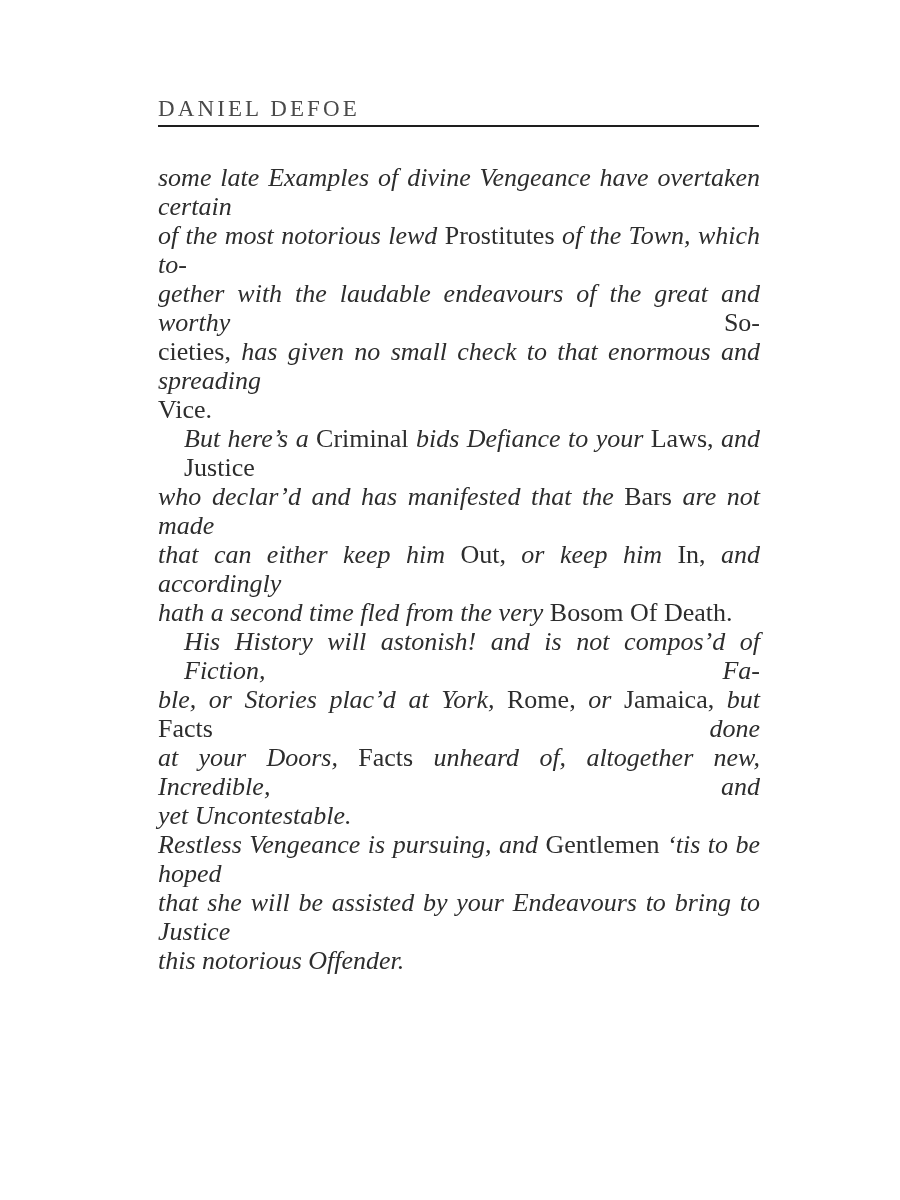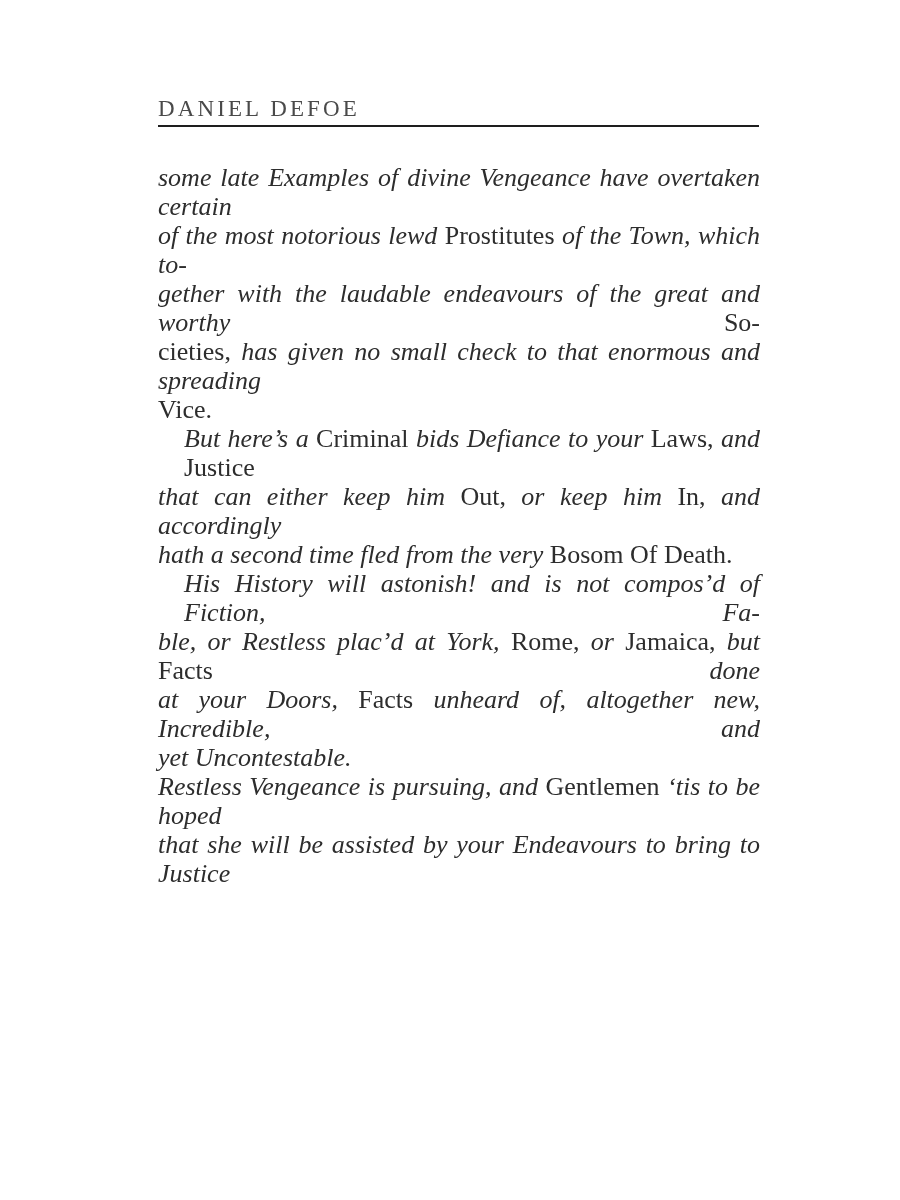--- a/index.html
+++ b/index.html
@@ -69,27 +69,29 @@
   <div class="body-text" id="body-text">
       <div class="paragraph">
         <div class="line"><span class="i">some late Examples of divine Vengeance have overtaken certain</span></div>
         <div class="line"><span class="i">of the most notorious lewd </span><span class="r">Prostitutes</span><span class="i"> of the Town, which to-</span></div>
         <div class="line"><span class="i">gether with the laudable endeavours of the great and worthy </span><span class="r">So-</span></div>
         <div class="line"><span class="r">cieties, </span><span class="i">has given no small check to that enormous and spreading</span></div>
         <div class="line last"><span class="r">Vice.</span></div>
       </div>
       <div class="paragraph">
         <div class="line indent"><span class="i">But here’s a </span><span class="r">Criminal </span><span class="i">bids Defiance to your </span><span class="r">Laws, </span><span class="i">and </span><span class="r">Justice</span></div>
+        <div class="line"><span class="i">who declar’d and has manifested that the </span><span class="r">Bars </span><span class="i">are not made</span></div>
         <div class="line"><span class="i">that can either keep him </span><span class="r">Out, </span><span class="i">or keep him </span><span class="r">In, </span><span class="i">and accordingly</span></div>
         <div class="line last"><span class="i">hath a second time fled from the very </span><span class="r">Bosom Of Death.</span></div>
       </div>
       <div class="paragraph">
         <div class="line indent"><span class="i">His History will astonish! and is not compos’d of Fiction, Fa-</span></div>
-        <div class="line"><span class="i">ble, or Restless plac’d at York, </span><span class="r">Rome, </span><span class="i">or </span><span class="r">Jamaica, </span><span class="i">but </span><span class="r">Facts </span><span class="i">done</span></div>
+        <div class="line"><span class="i">ble, or Stories plac’d at York, </span><span class="r">Rome, </span><span class="i">or </span><span class="r">Jamaica, </span><span class="i">but </span><span class="r">Facts </span><span class="i">done</span></div>
         <div class="line"><span class="i">at your Doors, </span><span class="r">Facts </span><span class="i">unheard of, altogether new, Incredible, and</span></div>
         <div class="line last"><span class="i">yet Uncontestable.</span></div>
       </div>
       <div class="paragraph">
         <div class="line"><span class="i">Restless Vengeance is pursuing, and </span><span class="r">Gentlemen </span><span class="i">‘tis to be hoped</span></div>
         <div class="line"><span class="i">that she will be assisted by your Endeavours to bring to Justice</span></div>
+        <div class="line last"><span class="i">this notorious Offender.</span></div>
       </div>
     </div>
 </div>
 
 </body></html>

